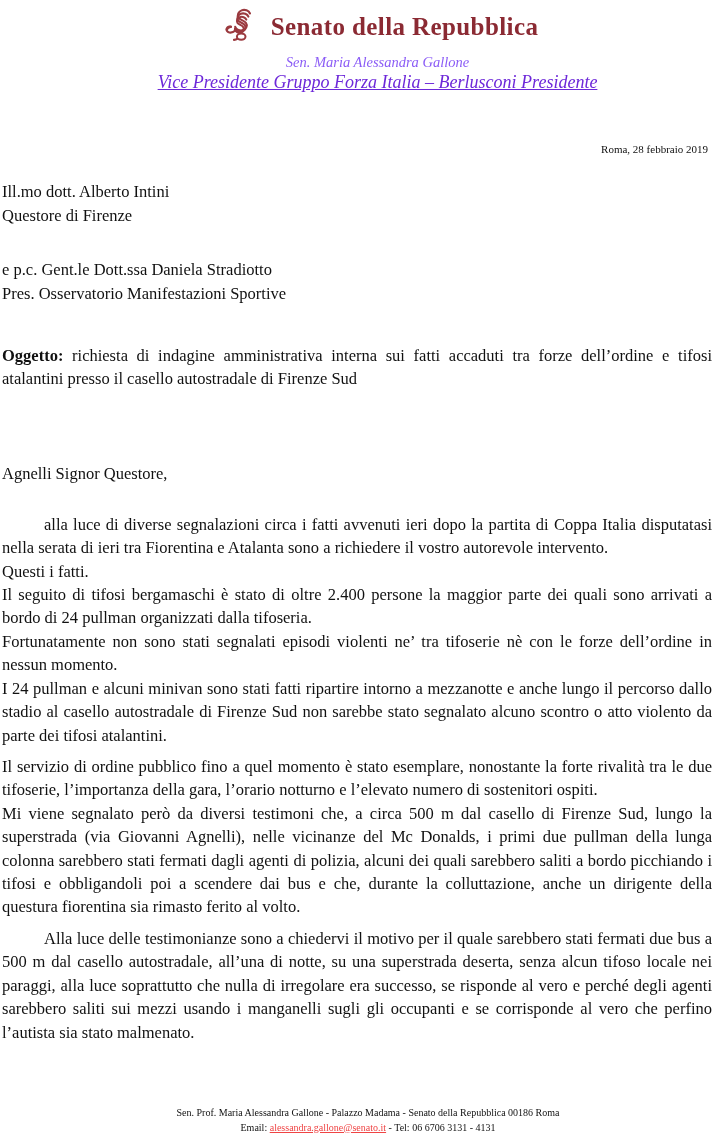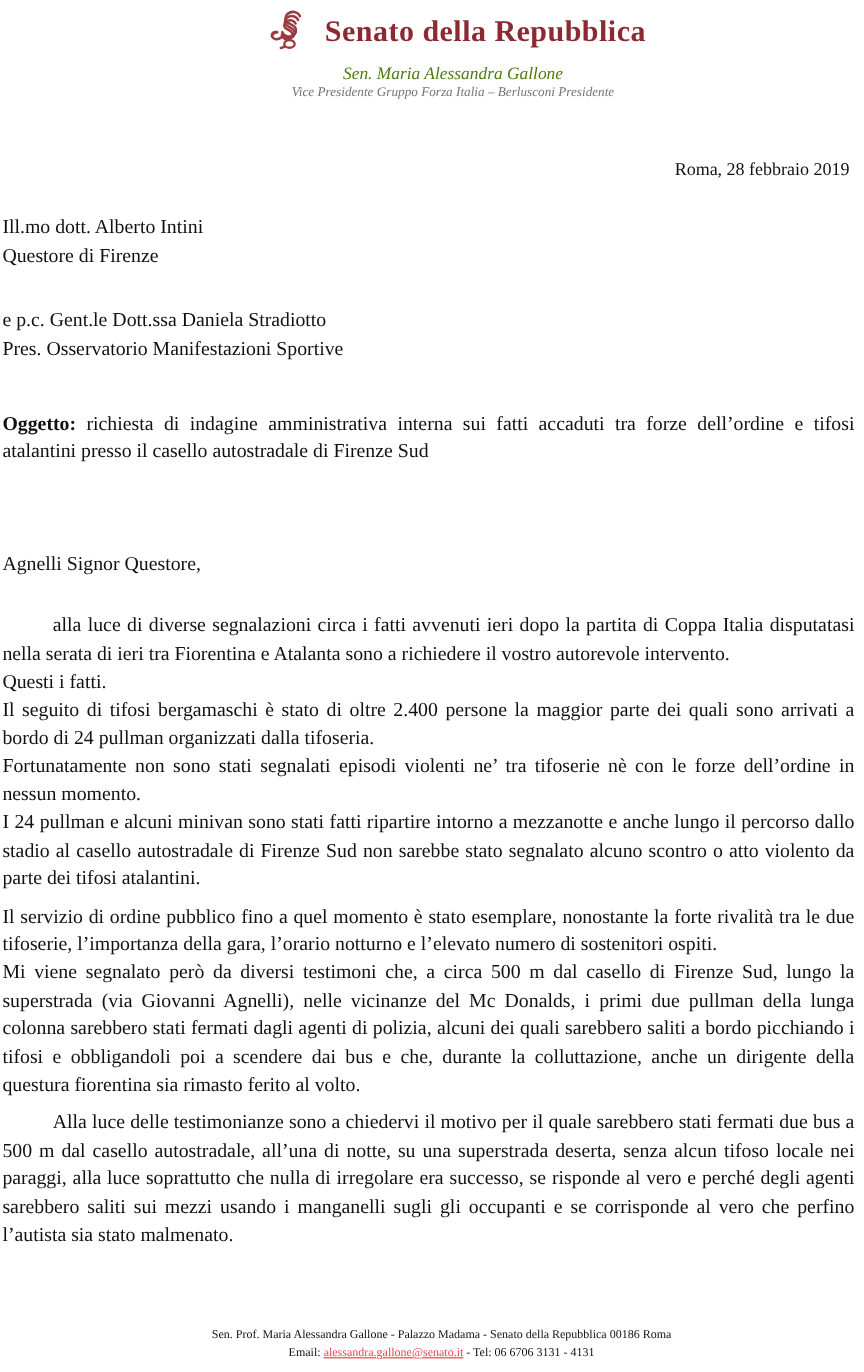--- a/index.html
+++ b/index.html
@@ -43,43 +43,44 @@
     font-weight: bold;
     letter-spacing: 0.4px;
     color: #8b2a33;
     line-height: 1;
     white-space: nowrap;
   }
   .senator-name {
     margin-top: 5px;
     font-size: 14.5px;
     font-style: italic;
-    color: #4d7c0f;
+    color: #8b5cf6;
     line-height: 1.25;
     white-space: nowrap;
   }
   .senator-role {
-    font-size: 11px;
+    font-size: 18px;
     font-style: italic;
-    color: #737373;
+    color: #6d28d9;
     line-height: 1.25;
     white-space: nowrap;
+    text-decoration: underline;
   }
 
   
   .body-area {
     padding: 0 8px 0 2px;
     font-size: 16.5px;
     line-height: 1.33;
   }
   .date-line {
     text-align: right;
     margin-top: 48px;
     padding-right: 4px;
-    font-size: 15px;
+    font-size: 11px;
   }
   .addressee {
     margin-top: 24px;
   }
   .addressee div,
   .cc-block div {
     line-height: 1.45;
   }
   .cc-block {
     margin-top: 30px;

